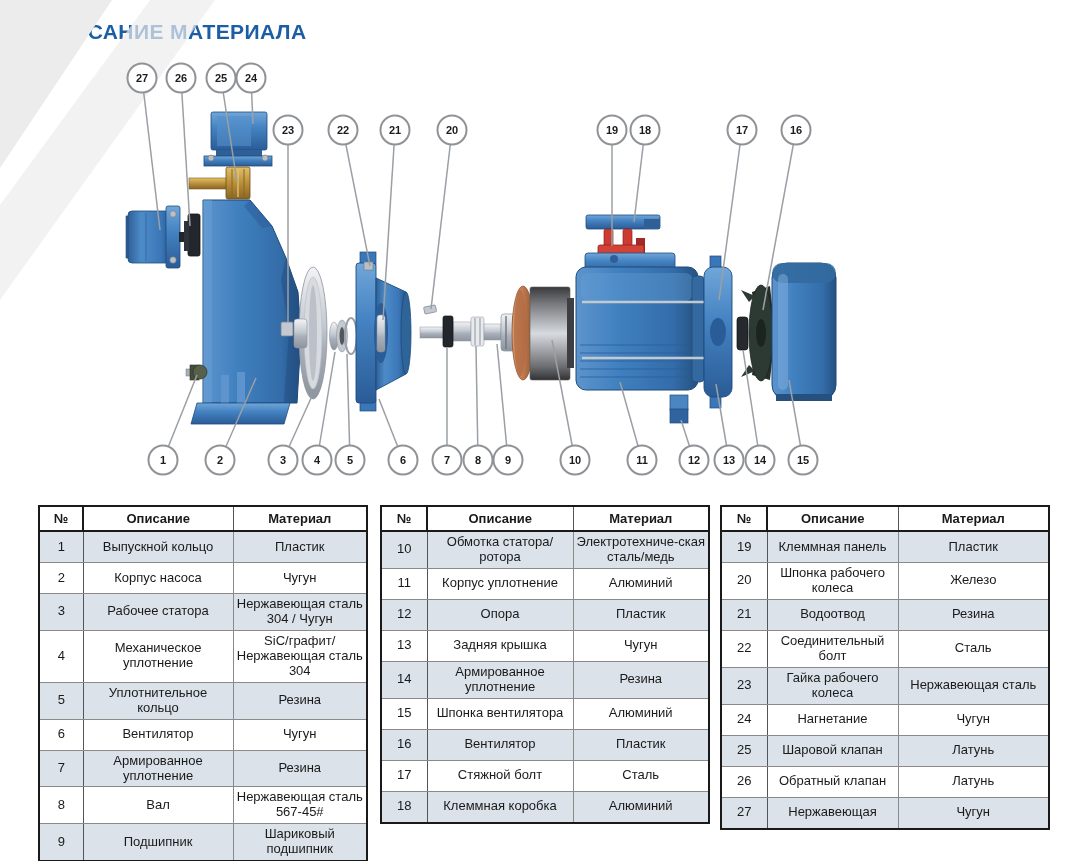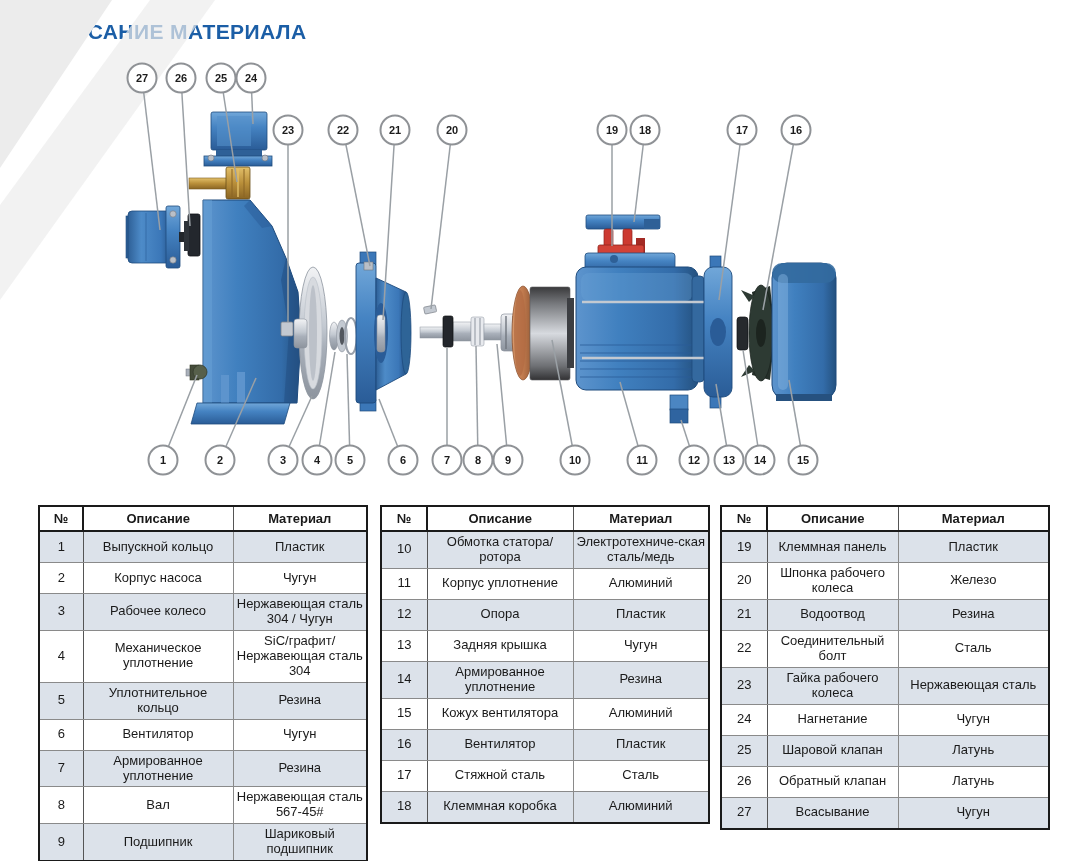--- a/index.html
+++ b/index.html
@@ -419,21 +419,21 @@
           <td>Выпускной кольцо</td>
           <td>Пластик</td>
         </tr>
         <tr>
           <td>2</td>
           <td>Корпус насоса</td>
           <td>Чугун</td>
         </tr>
         <tr>
           <td>3</td>
-          <td>Рабочее колесо</td>
+          <td>Рабочее статора</td>
           <td>Нержавеющая сталь 304 / Чугун</td>
         </tr>
         <tr>
           <td>4</td>
           <td>Механическое уплотнение</td>
           <td>SiC/графит/ Нержавеющая сталь 304</td>
         </tr>
         <tr>
           <td>5</td>
           <td>Уплотнительное кольцо</td>
@@ -497,31 +497,31 @@
           <td>Задняя крышка</td>
           <td>Чугун</td>
         </tr>
         <tr>
           <td>14</td>
           <td>Армированное уплотнение</td>
           <td>Резина</td>
         </tr>
         <tr>
           <td>15</td>
-          <td>Кожух вентилятора</td>
+          <td>Шпонка вентилятора</td>
           <td>Алюминий</td>
         </tr>
         <tr>
           <td>16</td>
           <td>Вентилятор</td>
           <td>Пластик</td>
         </tr>
         <tr>
           <td>17</td>
-          <td>Стяжной сталь</td>
+          <td>Стяжной болт</td>
           <td>Сталь</td>
         </tr>
         <tr>
           <td>18</td>
           <td>Клеммная коробка</td>
           <td>Алюминий</td>
         </tr>
       </tbody>
   </table>
 </div>
@@ -575,18 +575,18 @@
           <td>Шаровой клапан</td>
           <td>Латунь</td>
         </tr>
         <tr>
           <td>26</td>
           <td>Обратный клапан</td>
           <td>Латунь</td>
         </tr>
         <tr>
           <td>27</td>
-          <td>Всасывание</td>
+          <td>Нержавеющая</td>
           <td>Чугун</td>
         </tr>
       </tbody>
   </table>
 </div>
 
 </body></html>

